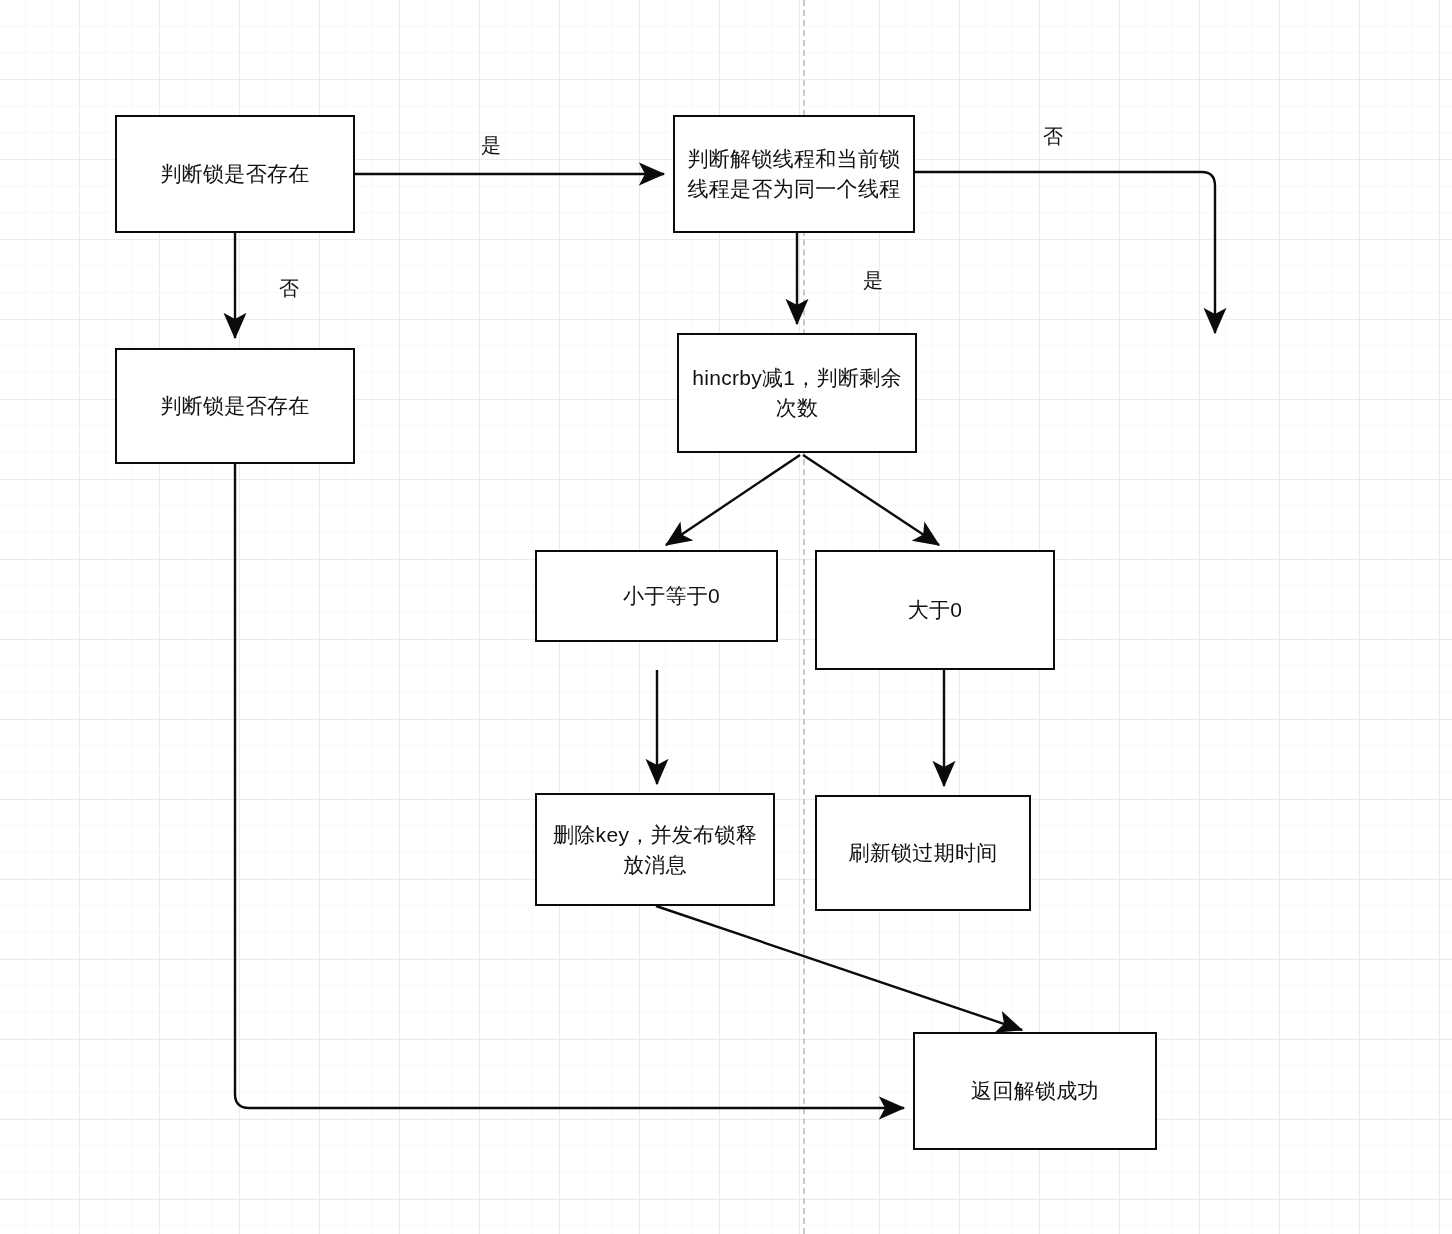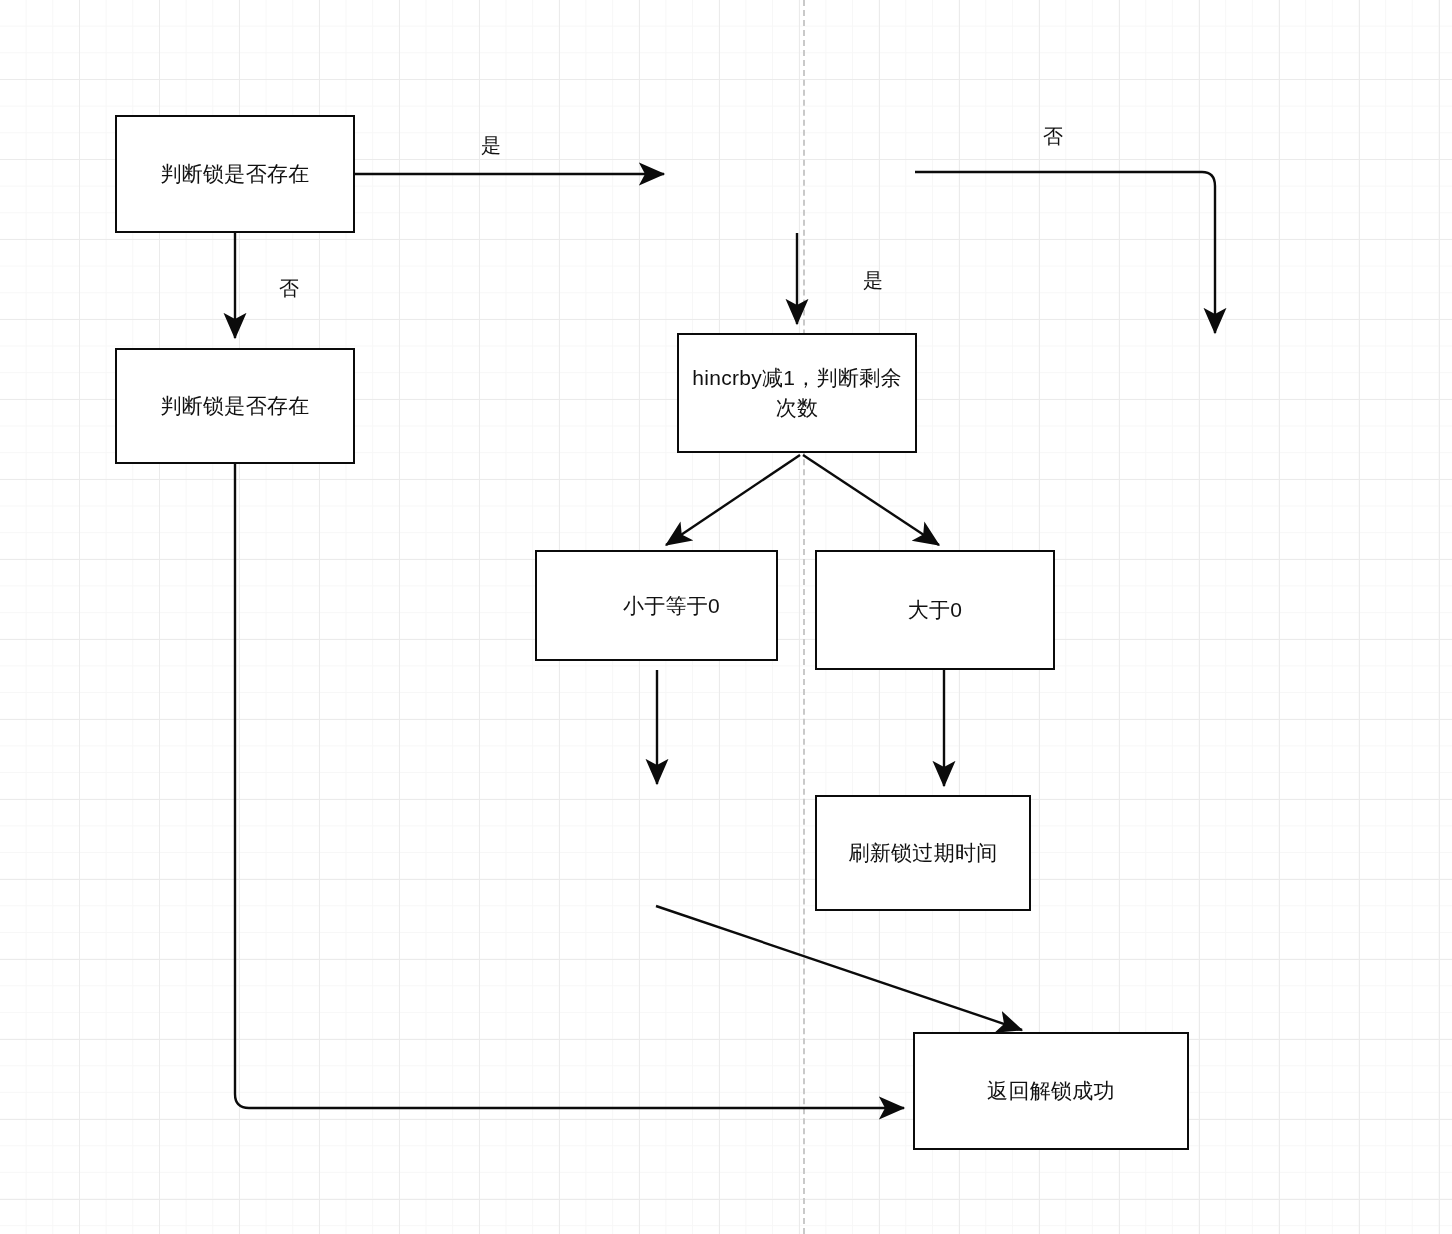--- a/index.html
+++ b/index.html
@@ -101,44 +101,50 @@
 
     <path d="M656,906 L1022,1030" fill="none" stroke="#0b0b0b" stroke-width="2.4" marker-end="url(#arrow)"></path>
 
     <path d="M235,464 L235,1094 Q235,1108 249,1108 L904,1108" fill="none" stroke="#0b0b0b" stroke-width="2.4" marker-end="url(#arrow)"></path>
   </svg>
 
   <div class="node" style="left:115px; top:115px; width:240px; height:118px;">
     <span>判断锁是否存在</span>
   </div>
 
+  <div class="node" style="left:673px; top:115px; width:242px; height:118px;">
+    <span>判断解锁线程和当前锁线程是否为同一个线程</span>
+  </div>
 
   <div class="node" style="left:115px; top:348px; width:240px; height:116px;">
     <span>判断锁是否存在</span>
   </div>
 
   <div class="node" style="left:677px; top:333px; width:240px; height:120px;">
     <span>hincrby减1，判断剩余次数</span>
   </div>
 
 
-  <div class="node" style="left:535px; top:550px; width:243px; height:111px;padding-left:40px;">
+  <div class="node" style="left:535px; top:550px; width:243px; height:92px;padding-left:40px;">
     <span>小于等于0</span>
   </div>
 
   <div class="node" style="left:815px; top:550px; width:240px; height:120px;justify-content:center;">
     <span>大于0</span>
   </div>
 
+  <div class="node" style="left:535px; top:793px; width:240px; height:113px;">
+    <span>删除key，并发布锁释放消息</span>
+  </div>
 
   <div class="node" style="left:815px; top:795px; width:216px; height:116px;">
     <span>刷新锁过期时间</span>
   </div>
 
-  <div class="node" style="left:913px; top:1032px; width:276px; height:118px;">
+  <div class="node" style="left:913px; top:1032px; width:244px; height:118px;">
     <span>返回解锁成功</span>
   </div>
 
   <div class="edge-label" style="left:481px; top:135px;">是</div>
   <div class="edge-label" style="left:1043px; top:126px;">否</div>
   <div class="edge-label" style="left:279px; top:278px;">否</div>
   <div class="edge-label" style="left:863px; top:270px;">是</div>
 
 </div>
 

